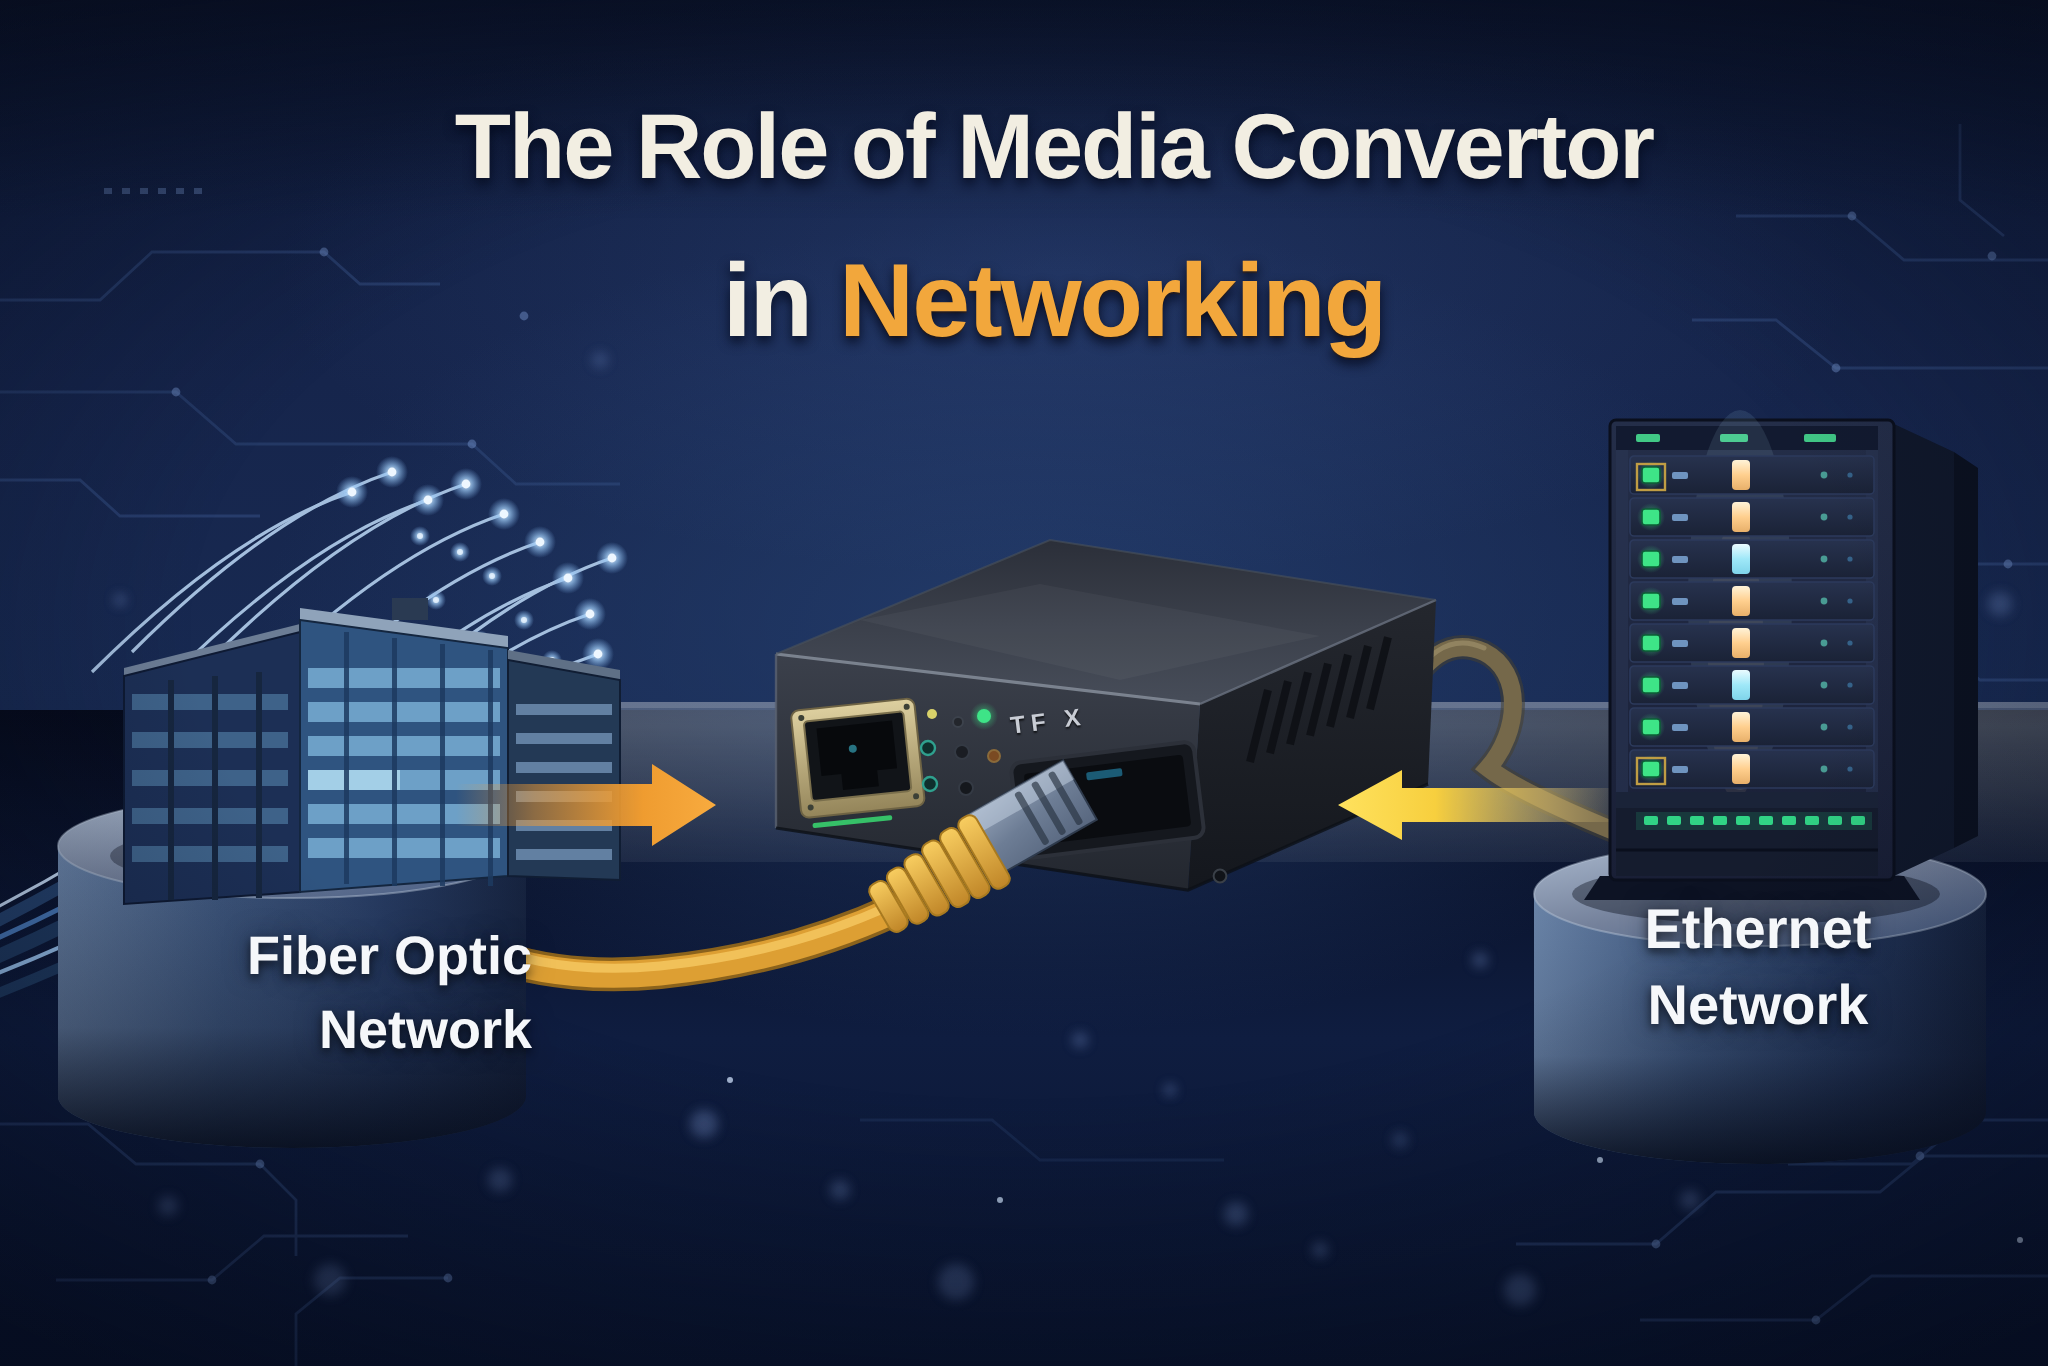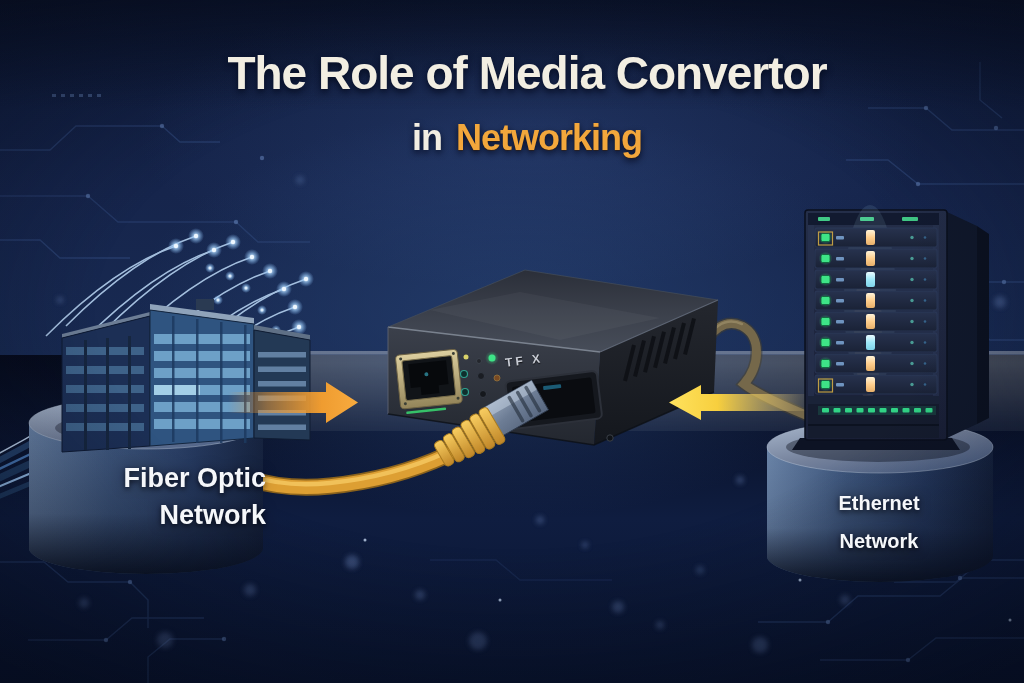--- a/index.html
+++ b/index.html
@@ -20,32 +20,32 @@
   }
   .title{
     position:absolute;top:44px;left:0;width:1024px;padding-left:30px;box-sizing:border-box;
     text-align:center;font-weight:bold;letter-spacing:-1px;
   }
   .title .t1{
     font-size:46px;line-height:58px;color:var(--title-white,#f2eee2);
     text-shadow:0 3px 6px rgba(4,9,28,.85), 0 1px 0 rgba(20,30,60,.6);
   }
   .title .t2{
-    font-size:36px;line-height:56px;margin-top:8px;color:var(--title-white,#f2eee2);
+    font-size:52px;line-height:56px;margin-top:21px;color:var(--title-white,#f2eee2);
     text-shadow:0 3px 6px rgba(4,9,28,.85);
   }
   .title .hl{color:var(--accent-orange,#f2a73c);margin-left:14px;
     text-shadow:0 3px 6px rgba(4,9,28,.9), 0 1px 0 rgba(90,50,5,.55);}
   .node-label{
     position:absolute;text-align:center;font-weight:bold;color:#f5f7fa;
     text-shadow:0 2px 5px rgba(0,0,0,.65), 0 0 12px rgba(10,20,45,.5);
   }
   .node-label span{display:block;}
   .node-label.left{left:28px;top:460px;width:238px;font-size:27px;line-height:37px;text-align:right;}
-  .node-label.right{left:763px;top:484px;width:232px;font-size:20px;line-height:38px;}
+  .node-label.right{left:763px;top:446px;width:232px;font-size:28px;line-height:38px;}
   .tfx{
     position:absolute;left:505px;top:351px;width:80px;
     font-size:12px;font-weight:bold;letter-spacing:3px;color:#c9cdd5;
     transform:rotate(-7deg);text-shadow:0 1px 1px rgba(0,0,0,.7);
   }
 </style>
 </head>
 <body>
 
 <div class="canvas">

